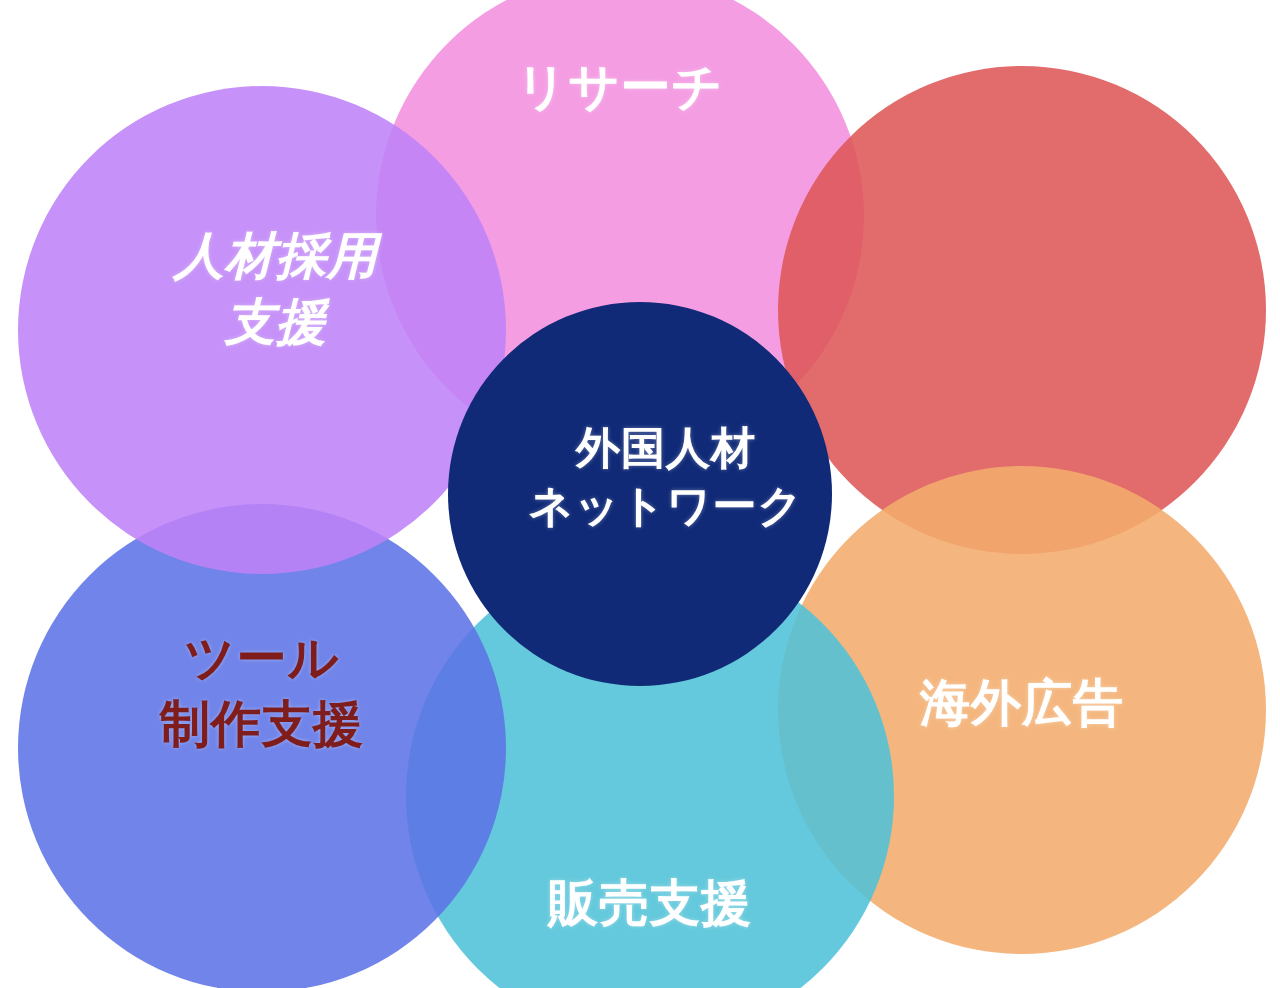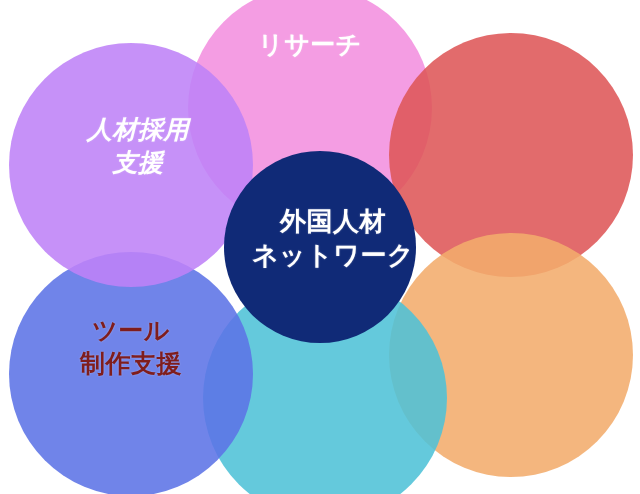--- a/index.html
+++ b/index.html
@@ -38,21 +38,21 @@
     transform: translate(-50%, -50%);
     text-align: center;
     color: #ffffff;
     font-weight: bold;
     line-height: 1.30;
     white-space: pre-line;
     letter-spacing: 0.5px;
     text-shadow: 0 0 2px rgba(255,255,255,0.35);
   }
   .lbl-outer { font-size: 25px; }
-  .lbl-center { font-size: 26px; }
+  .lbl-center { font-size: 22px; }
 </style>
 </head>
 <body>
 
 <div id="diagram-root" style="background: rgb(255, 255, 255);">
 
   <svg id="venn-svg" viewBox="0 0 640 494" xmlns="http://www.w3.org/2000/svg">
     <g>
       <circle cx="310" cy="108" r="122" fill="#f390df" fill-opacity="0.88"></circle>
       <circle cx="511" cy="155" r="122" fill="#de5758" fill-opacity="0.88"></circle>
@@ -61,21 +61,23 @@
       <circle cx="131" cy="374" r="122" fill="#5c73e6" fill-opacity="0.88"></circle>
       <circle cx="131" cy="165" r="122" fill="#be82f7" fill-opacity="0.88"></circle>
     </g>
     <circle cx="320" cy="247" r="96" fill="#102a77"></circle>
   </svg>
 
   <div class="labels-layer">
     <div class="venn-label lbl-outer" style="left: 310px; top: 44px; color: rgb(255, 255, 255);">リサーチ</div>
 
 
+    <div class="venn-label lbl-outer" style="left: 511px; top: 352px; color: rgb(255, 255, 255);">海外広告</div>
 
+    <div class="venn-label lbl-outer" style="left: 325px; top: 452px; color: rgb(255, 255, 255);">販売支援</div>
 
     <div class="venn-label lbl-outer" style="left: 131px; top: 346px; color: #7f1d1d;">ツール
 制作支援</div>
 
     <div class="venn-label lbl-outer" style="left: 138px; top: 145px; color: rgb(255, 255, 255); font-style: italic;">人材採用
 支援</div>
 
     <div class="venn-label lbl-center" style="left: 333px; top: 239px; color: rgb(255, 255, 255);">外国人材
 ネットワーク</div>
   </div>

